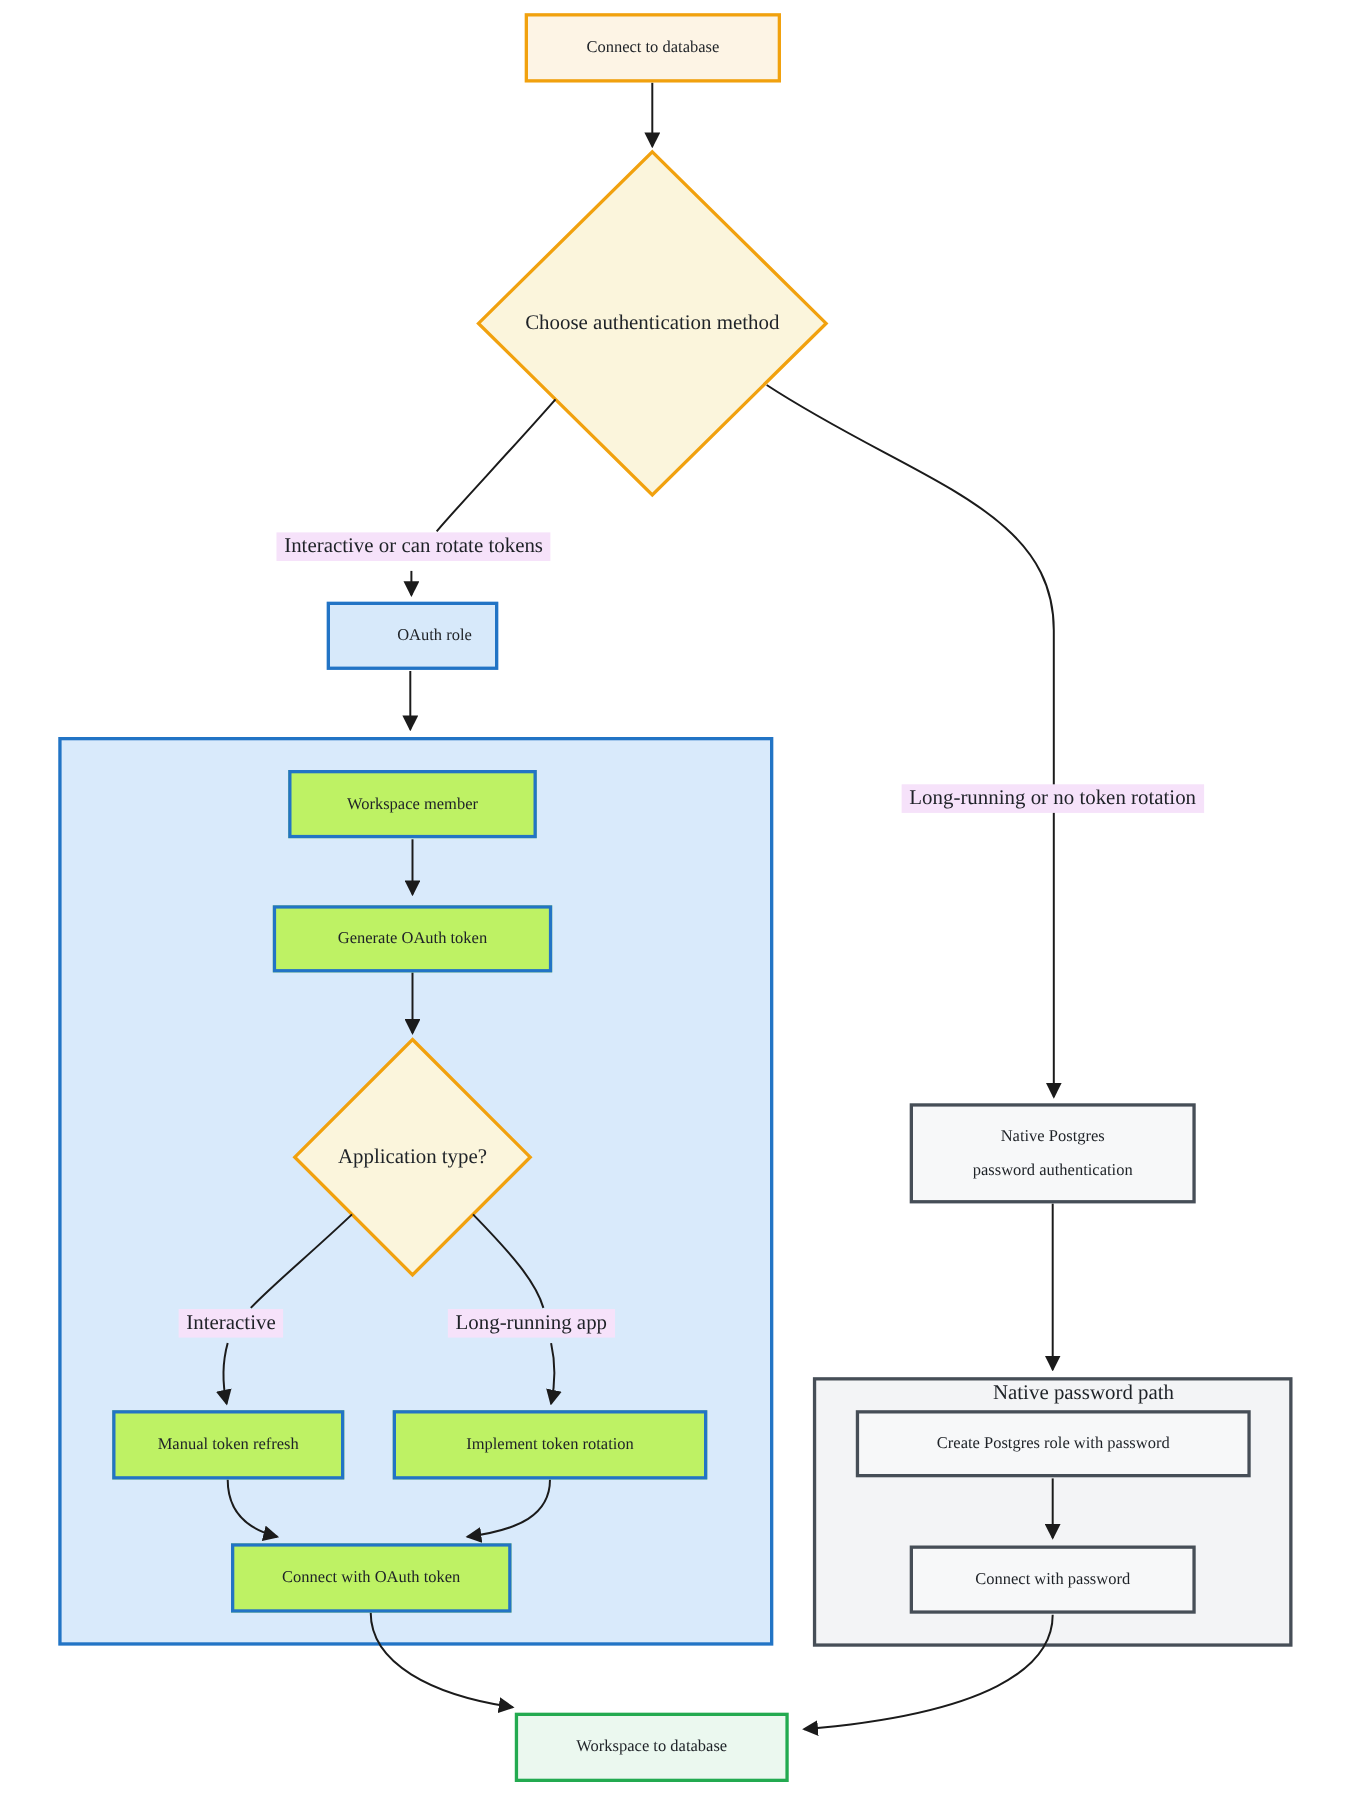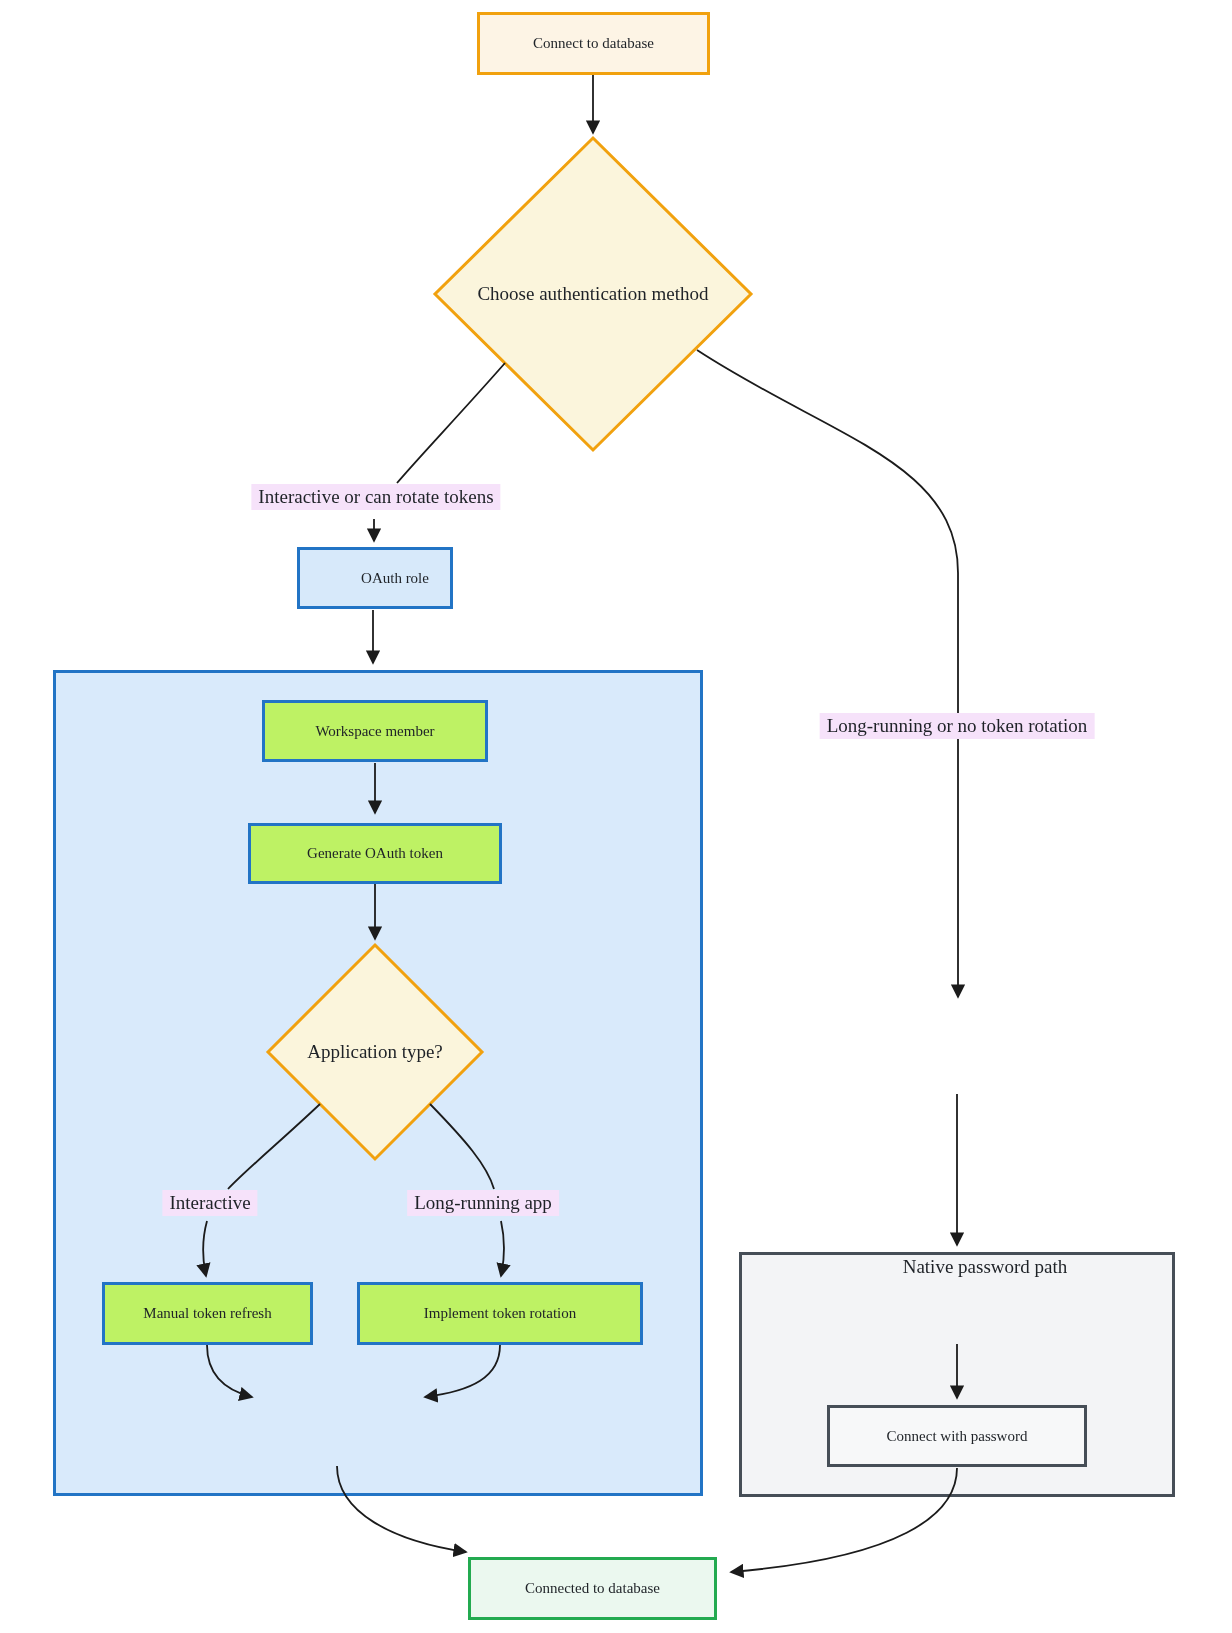--- a/index.html
+++ b/index.html
@@ -84,26 +84,34 @@
   <div class="node oauthrole" style="left:297px; top:547px; width:156px; height:62px;">OAuth role</div>
 
   <div class="node bluebox" style="left:262px; top:700px; width:226px; height:62px;">Workspace member</div>
 
   <div class="node bluebox" style="left:102px; top:1282px; width:211px; height:63px;">Manual token refresh</div>
 
   <div class="node bluebox" style="left:248px; top:823px; width:254px; height:61px;">Generate OAuth token</div>
 
   <div class="node bluebox" style="left:357px; top:1282px; width:286px; height:63px;">Implement token rotation</div>
 
+  <div class="node bluebox" style="left:210px; top:1403px; width:255px; height:63px;">Connect with OAuth token</div>
 
+  <div class="node graybox two-line" style="left:827px; top:1003px; width:260px; height:91px;">
+    <div>
+      <div>Native Postgres</div>
+      <div>password authentication</div>
+    </div>
+  </div>
 
+  <div class="node graybox" style="left:778px; top:1282px; width:359px; height:61px;">Create Postgres role with password</div>
 
   <div class="node graybox" style="left:827px; top:1405px; width:260px; height:62px;">Connect with password</div>
 
-  <div class="node green" style="left:468px; top:1557px; width:249px; height:63px;">Connected to database</div>
+  <div class="node green" style="left:468px; top:1557px; width:249px; height:63px;">Workspace to database</div>
 
   <div class="diamond-text" style="left:593px; top:294px;">Choose authentication method</div>
   <div class="diamond-text" style="left:375px; top:1052px;">Application type?</div>
 
   <div class="edge-label" style="left:376px; top:484px;">Interactive or can rotate tokens</div>
   <div class="edge-label" style="left:957px; top:713px;">Long-running or no token rotation</div>
   <div class="edge-label" style="left:210px; top:1190px;">Interactive</div>
   <div class="edge-label" style="left:483px; top:1190px;">Long-running app</div>
 
 </div>

